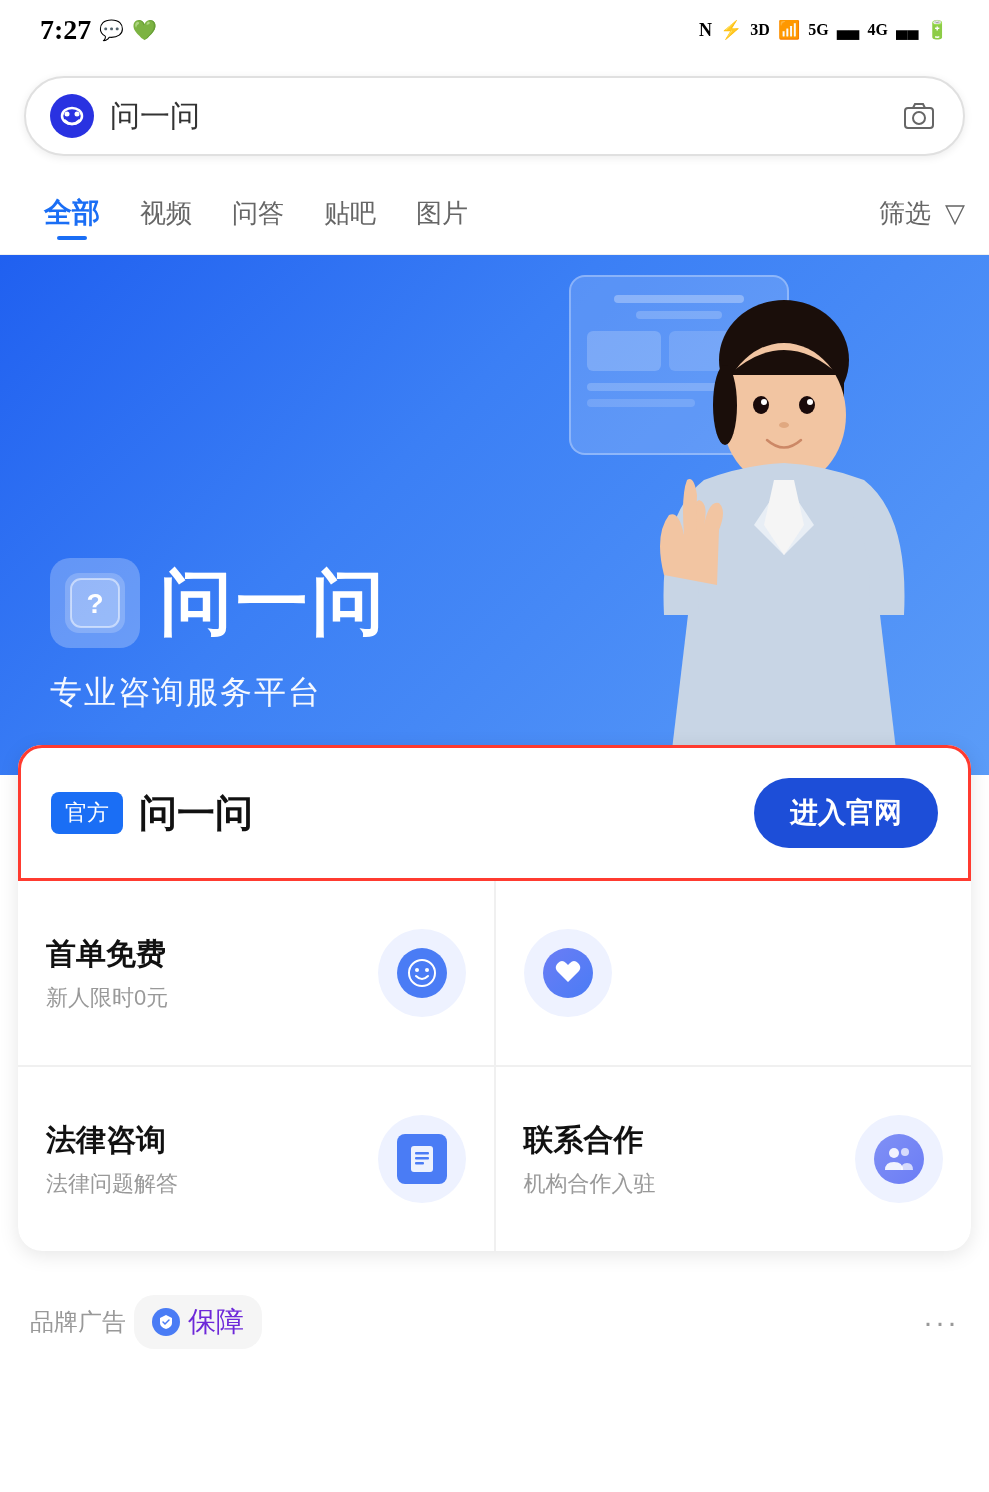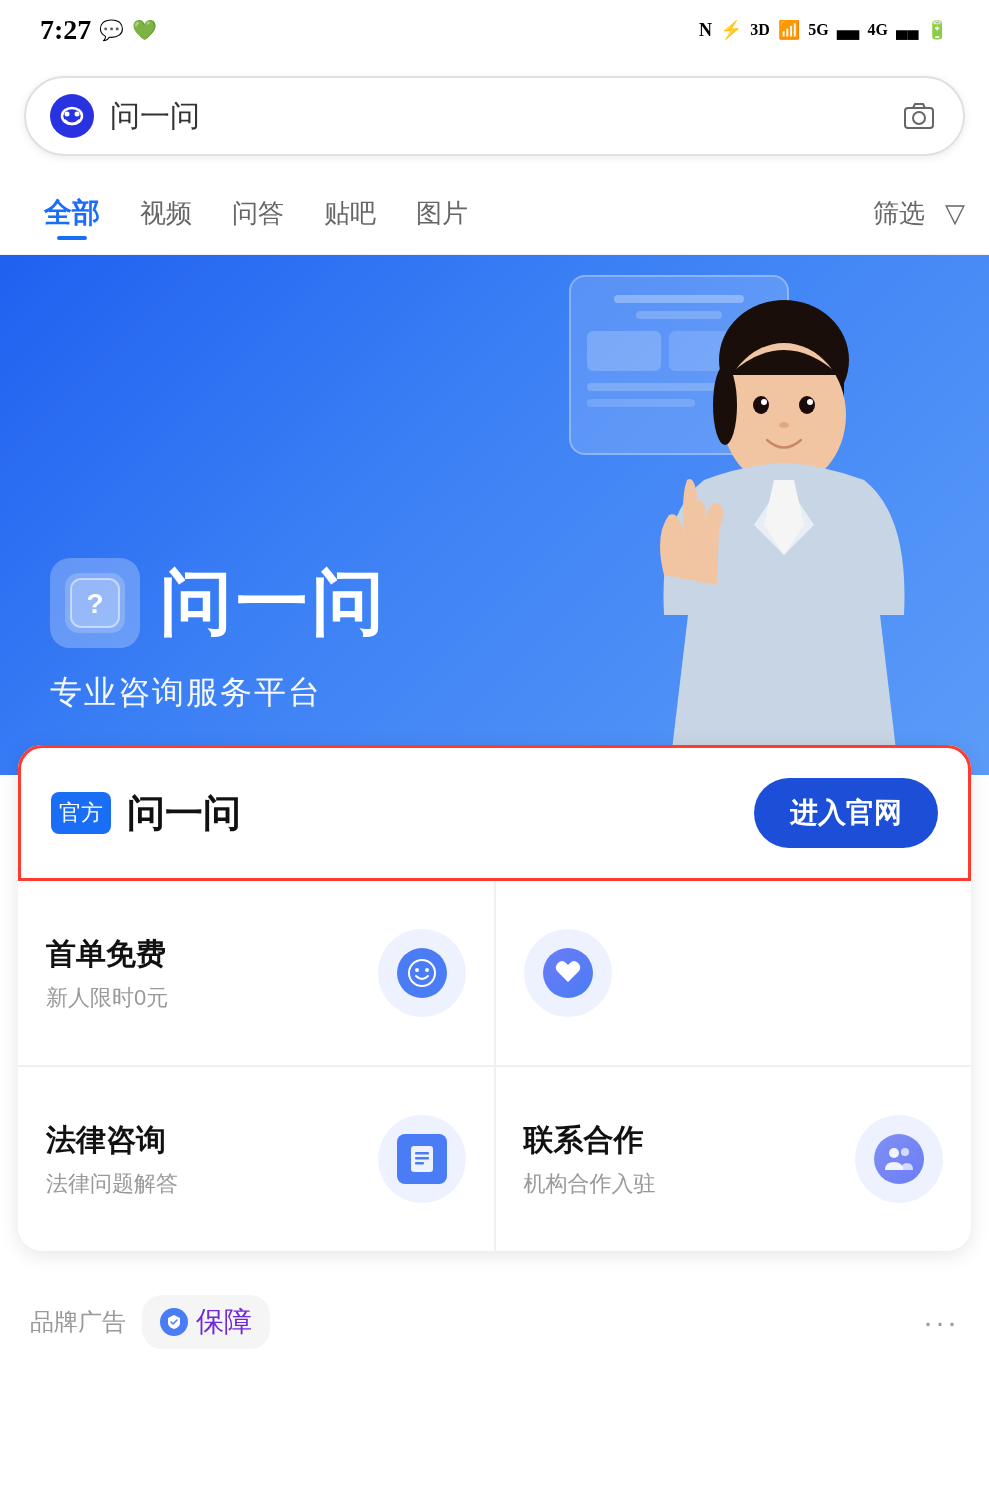--- a/index.html
+++ b/index.html
@@ -114,21 +114,21 @@
       transform: translateX(-50%);
       width: 30px;
       height: 4px;
       background: #1a6ef5;
       border-radius: 2px;
     }
     .filter-tab-shai {
       margin-left: auto;
       display: flex;
       align-items: center;
-      gap: 20px;
+      gap: 14px;
       color: #666;
       font-size: 26px;
     }
 
     
     .hero-banner {
       background: linear-gradient(135deg, #2060f0 0%, #3b7ff5 40%, #5b9cf8 100%);
       width: 100%;
       height: 520px;
       position: relative;
@@ -190,21 +190,21 @@
       padding: 30px 30px;
       border: 3px solid #ff3b30;
       border-radius: 24px 24px 0 0;
       background: #fff;
       gap: 16px;
     }
     .official-badge {
       background: #1a6ef5;
       color: #fff;
       font-size: 22px;
-      padding: 6px 8px;
+      padding: 6px 14px;
       border-radius: 8px;
       flex-shrink: 0;
     }
     .official-name {
       font-size: 38px;
       font-weight: 700;
       color: #111;
       flex: 1;
     }
     .official-btn {
@@ -280,21 +280,21 @@
     .grid-icon-inner.person {
       background: linear-gradient(135deg, #8090f5, #6b7df5);
     }
 
     
     .bottom-bar {
       display: flex;
       align-items: center;
       padding: 24px 30px;
       margin-top: 20px;
-      gap: 16px;
+      gap: 8px;
       text-align: center;
     }
     .bottom-brand {
       font-size: 24px;
       color: #999;
     }
     .bottom-guarantee {
       display: flex;
       align-items: center;
       gap: 8px;

